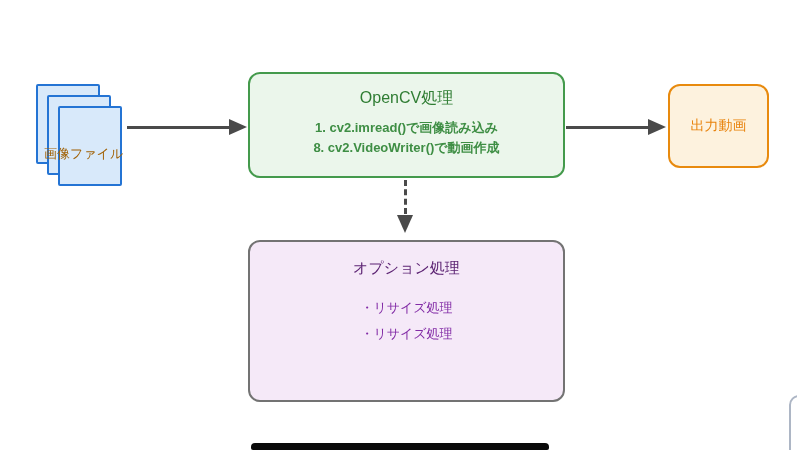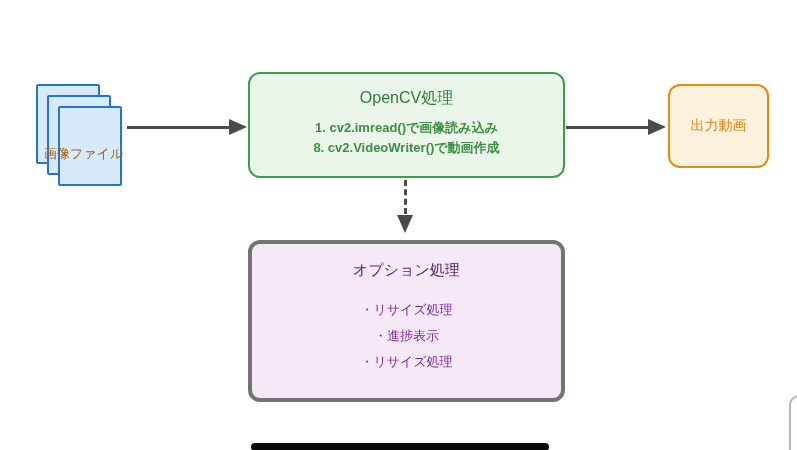--- a/index.html
+++ b/index.html
@@ -67,21 +67,21 @@
     border: 2px solid #e88a0e;
     border-radius: 12px;
     display: flex; align-items: center; justify-content: center; text-align: right;
   }
   .output-label { font-size: 14px; color: #e8830d; white-space: nowrap; }
 
   .options-box {
     left: 248px; top: 240px;
     width: 317px; height: 162px;
     background: #f5e9f8;
-    border: 4px solid #737373;
+    border: 2px solid #737373;
     border-radius: 12px;
     display: flex; flex-direction: column; align-items: center;
     padding-top: 15px;
   }
   .options-title {
     font-size: 15px;
     color: #5c2373;
     line-height: 22px;
   }
   .options-list { margin-top: 16px; text-align: center; }
@@ -180,21 +180,20 @@
 
   <div>
     <div class="v-dash"></div>
     <div class="v-head"></div>
   </div>
 
   <div class="node options-box">
     <div class="options-title">オプション処理</div>
     <div class="options-list">
       <div class="option-item">・リサイズ処理</div>
-      <div class="option-item">・進捗表示</div>
       <div class="option-item">・リサイズ処理</div>
     </div>
   </div>
 
   <div class="side-panel-edge"></div>
 
   <div class="home-indicator"></div>
 
 </div>
 

